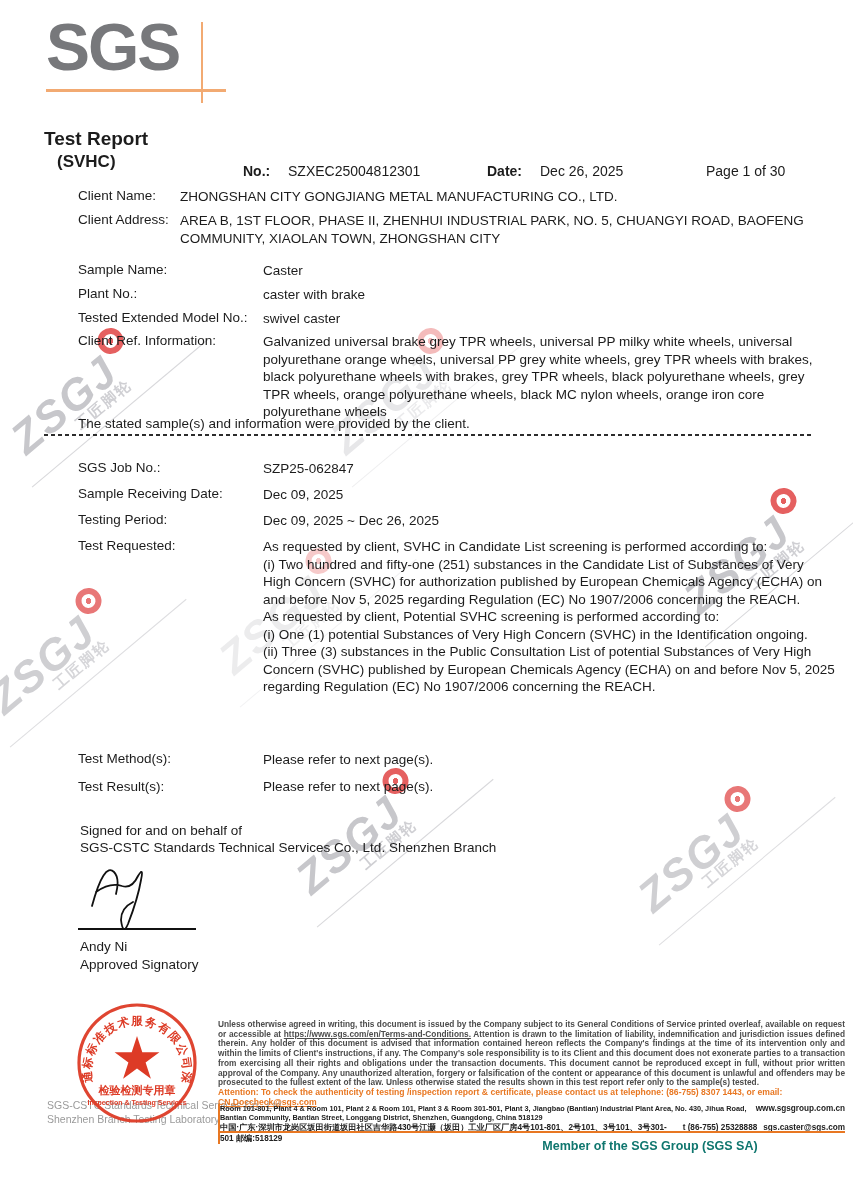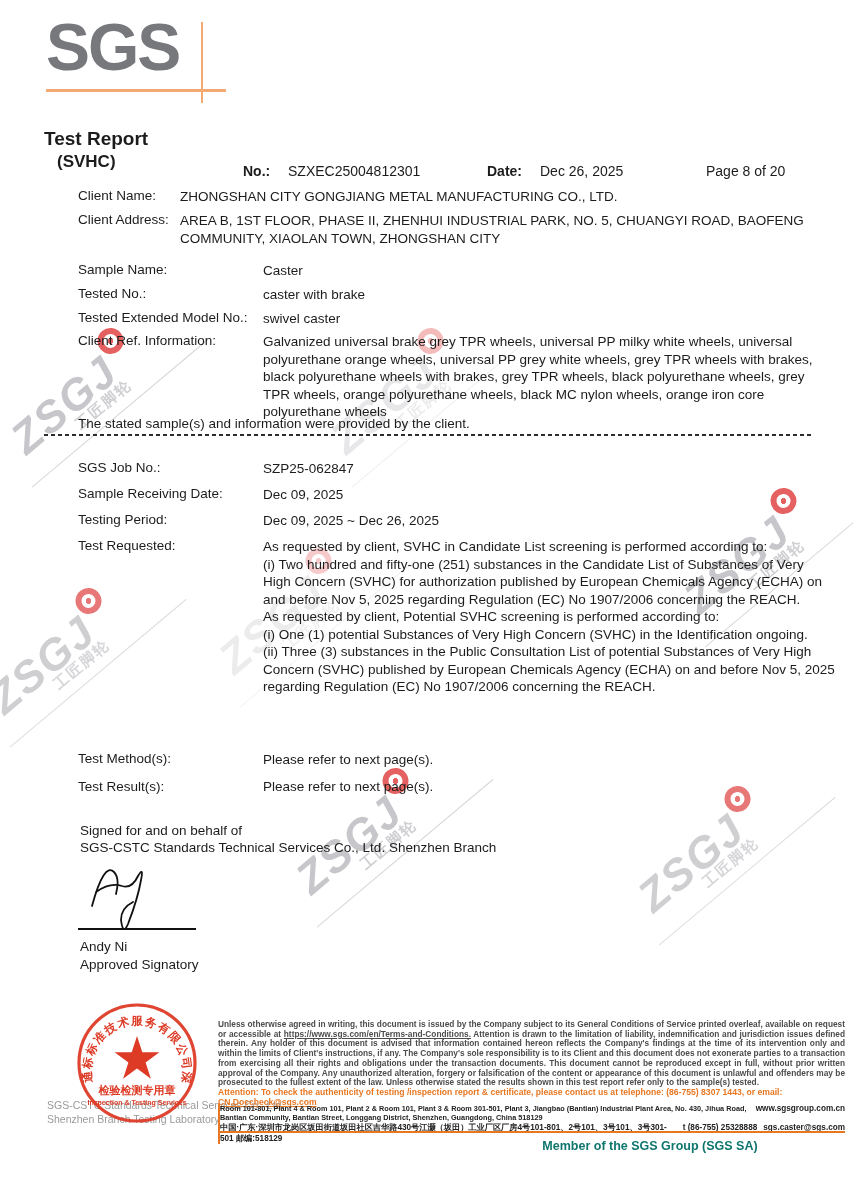--- a/index.html
+++ b/index.html
@@ -132,30 +132,30 @@
   <div class="abs hline-orange"></div>
   <div class="abs vline-orange"></div>
 
   <div class="abs title1">Test Report</div>
   <div class="abs title2">(SVHC)</div>
 
   <div class="abs meta" style="left:243px;"><span class="lbl">No.:</span></div>
   <div class="abs meta" style="left:288px;">SZXEC25004812301</div>
   <div class="abs meta" style="left:487px;"><span class="lbl">Date:</span></div>
   <div class="abs meta" style="left:540px;">Dec 26, 2025</div>
-  <div class="abs meta" style="left:706px;">Page 8 of 20</div>
+  <div class="abs meta" style="left:706px;">Page 1 of 30</div>
 
   <div class="abs rowlbl" style="top:188px;">Client Name:</div>
   <div class="abs rowval" style="left:180px; top:188px; width:650px;">ZHONGSHAN CITY GONGJIANG METAL MANUFACTURING CO., LTD.</div>
   <div class="abs rowlbl" style="top:212px;">Client Address:</div>
   <div class="abs rowval" style="left:180px; top:212px; width:648px;">AREA B, 1ST FLOOR, PHASE II, ZHENHUI INDUSTRIAL PARK, NO. 5, CHUANGYI ROAD, BAOFENG COMMUNITY, XIAOLAN TOWN, ZHONGSHAN CITY</div>
 
   <div class="abs rowlbl" style="top:262px;">Sample Name:</div>
   <div class="abs rowval" style="left:263px; top:262px;">Caster</div>
-  <div class="abs rowlbl" style="top:286px;">Tested No.:</div>
+  <div class="abs rowlbl" style="top:286px;">Plant No.:</div>
   <div class="abs rowval" style="left:263px; top:286px;">caster with brake</div>
   <div class="abs rowlbl" style="top:310px;">Tested Extended Model No.:</div>
   <div class="abs rowval" style="left:263px; top:310px;">swivel caster</div>
   <div class="abs rowlbl" style="top:333px;">Client Ref. Information:</div>
   <div class="abs rowval" style="left:263px; top:333px; width:563px;">Galvanized universal brake grey TPR wheels, universal PP milky white wheels, universal polyurethane orange wheels, universal PP grey white wheels, grey TPR wheels with brakes, black polyurethane wheels with brakes, grey TPR wheels, black polyurethane wheels, grey TPR wheels, orange polyurethane wheels, black MC nylon wheels, orange iron core polyurethane wheels</div>
   <div class="abs rowval" style="left:78px; top:415px;">The stated sample(s) and information were provided by the client.</div>
   <div class="abs dashes"></div>
 
   <div class="abs rowlbl" style="top:460px;">SGS Job No.:</div>
   <div class="abs rowval" style="left:263px; top:460px;">SZP25-062847</div>

